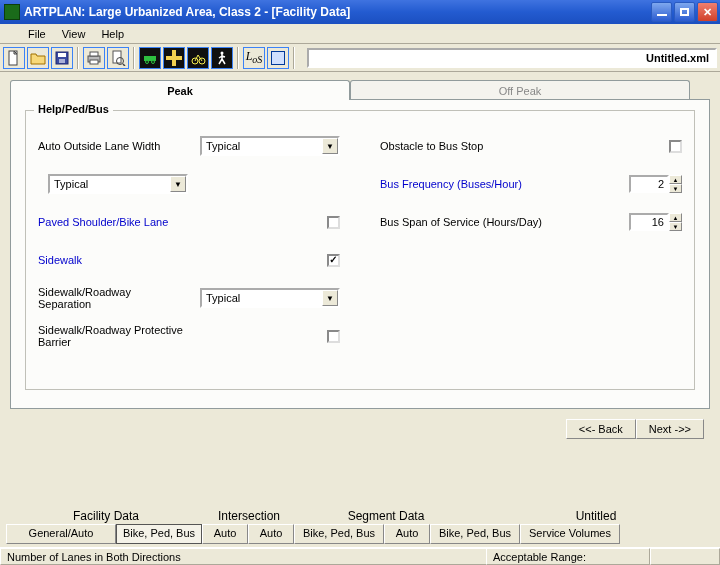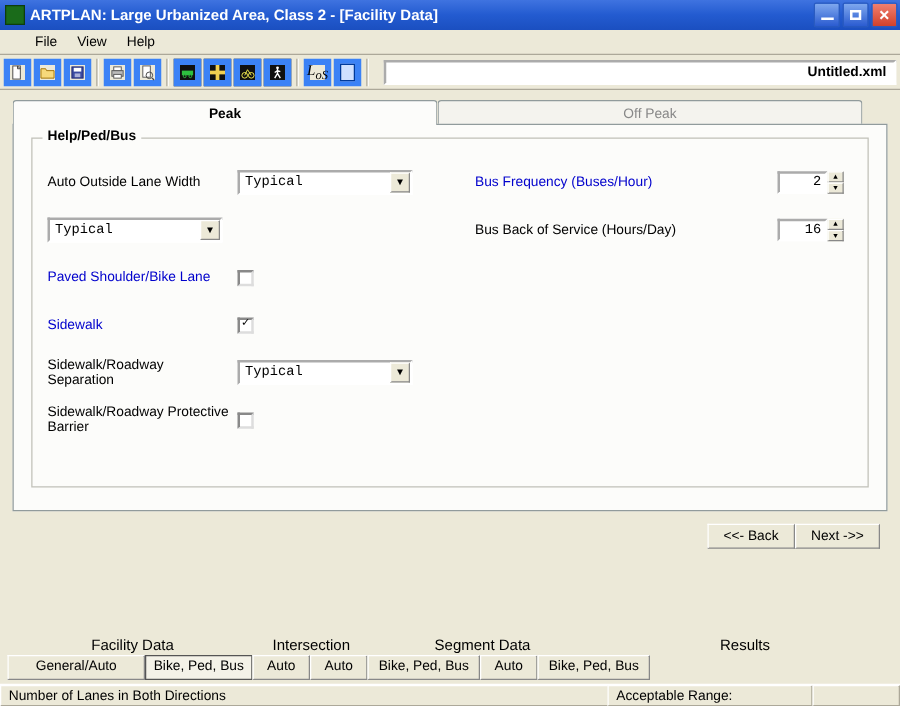--- a/index.html
+++ b/index.html
@@ -74,21 +74,21 @@
     gap: 2px;
   }
   .toolbar .sep {
     width: 1px; height: 22px;
     border-left: 1px solid #aca899;
     border-right: 1px solid #fff;
     margin: 0 2px;
   }
   .toolbar .tbtn {
     width: 22px; height: 22px;
-    border: 5px solid #3b82f6;
+    border: 1px solid #3b82f6;
     display: flex; align-items: center; justify-content: center;
     font-size: 10px;
   }
   .toolbar .tbtn svg { width: 16px; height: 16px; }
   .toolbar .dark { background: #101010; }
   .toolbar .los {
     font-style: italic; font-family: "Times New Roman", serif;
     font-size: 12px;
   }
   .toolbar .calendar {
@@ -159,21 +159,21 @@
     gap: 40px;
   }
   .form-col { flex: 1; }
   .form-row {
     display: flex;
     align-items: center;
     height: 38px;
   }
   .form-row .lbl { flex: 1; padding-right: 6px; }
   .link { color: #0000cc; cursor: pointer; }
-  .form-row .ctrl { width: 150px; display:flex; align-items:center;font-family:Liberation Mono, monospace; }
+  .form-row .ctrl { width: 150px; display:flex; justify-content:flex-end; align-items:center; }
   .form-row .ctrl.narrow { width: 60px; }
   .select-ctrl {
     width: 140px; height: 20px;
     background: #fff;
     border: 2px inset #fff;
     display: flex; align-items: center;
     padding: 0 0 0 4px;
     justify-content: space-between;
   }
   .select-ctrl .arrow {
@@ -405,33 +405,39 @@
           <div class="form-row">
             <div class="lbl">Sidewalk/Roadway Protective Barrier</div>
             <div class="ctrl">
               <div class="checkbox-ctrl"></div>
             </div>
           </div>
         </div>
 
         <div class="form-col">
           <div class="form-row">
+            <div class="lbl">Obstacle to Bus Stop</div>
+            <div class="ctrl narrow">
+              <div class="checkbox-ctrl"></div>
+            </div>
+          </div>
+          <div class="form-row">
             <div class="lbl link">Bus Frequency (Buses/Hour)</div>
             <div class="ctrl narrow">
               <div class="spinner-ctrl">
                 <input value="2" style="">
                 <div class="spins">
                     <div>▲</div>
                     <div>▼</div>
                   </div>
               </div>
             </div>
           </div>
           <div class="form-row">
-            <div class="lbl">Bus Back of Service (Hours/Day)</div>
+            <div class="lbl">Bus Span of Service (Hours/Day)</div>
             <div class="ctrl narrow">
               <div class="spinner-ctrl">
                 <input value="16" style="">
                 <div class="spins">
                     <div>▲</div>
                     <div>▼</div>
                   </div>
               </div>
             </div>
           </div>
@@ -444,30 +450,31 @@
     <button class="btn">&lt;&lt;-  Back</button>
     <button class="btn">Next  -&gt;&gt;</button>
   </div>
 </div>
 
 <div class="bottom-nav">
   <div class="bottom-headers">
     <div class="bh0">Facility Data</div>
     <div class="bh1">Intersection</div>
     <div class="bh2">Segment Data</div>
-    <div class="bh3">Results</div>
+    <div class="bh3">Untitled</div>
   </div>
   <div class="bottom-tabs">
     <div class="btab bt0">General/Auto</div>
     <div class="btab bt1 active">Bike, Ped, Bus</div>
     <div class="btab bt2">Auto</div>
     <div class="btab bt3">Auto</div>
     <div class="btab bt4">Bike, Ped, Bus</div>
     <div class="btab bt5">Auto</div>
     <div class="btab bt6">Bike, Ped, Bus</div>
+    <div class="btab bt7">Service Volumes</div>
   </div>
 </div>
 
 <div class="statusbar">
   <div class="cell cell0">Number of Lanes in Both Directions</div>
   <div class="cell cell1">Acceptable Range:</div>
   <div class="cell cell2"></div>
 </div>
 
 </body></html>

